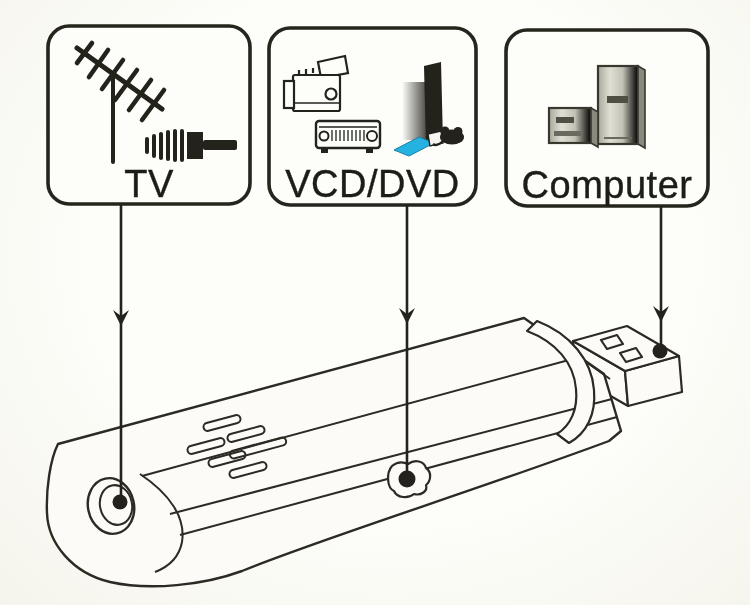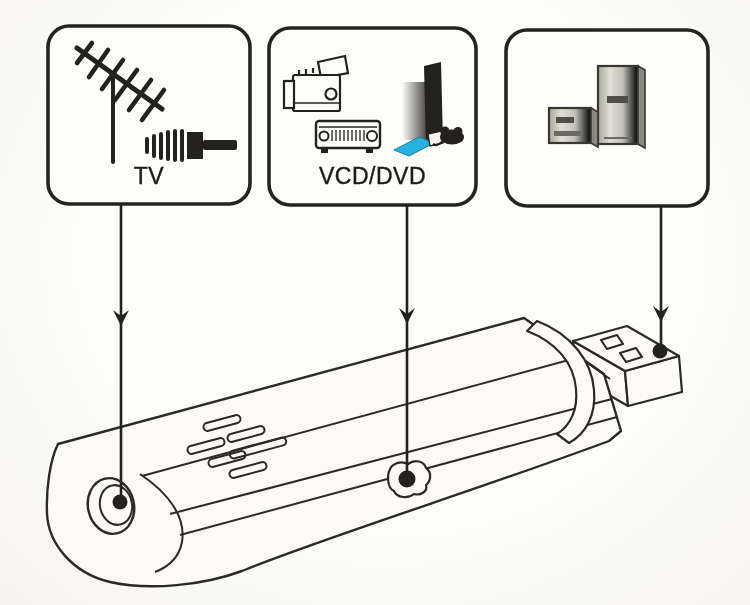--- a/index.html
+++ b/index.html
@@ -4,21 +4,21 @@
 <style>
   html,body{margin:0;padding:0;background:#e8e8e4;}
   #stage{
     position:relative;width:750px;height:605px;overflow:hidden;
     background:radial-gradient(ellipse at 52% 42%, #fdfdf9 55%, #f5f4ec 100%);
     font-family:"Liberation Sans", sans-serif;
   }
   #art{position:absolute;left:0;top:0;}
   .box-label{
     position:absolute;text-align:center;
-    font-size:23px;font-weight:400;color:#1d1c17;letter-spacing:0.5px;
+    font-size:38px;font-weight:400;color:#1d1c17;letter-spacing:0.5px;
     -webkit-text-stroke:0.4px #1d1c17;
   }
   #label-tv{left:48px;top:163px;width:202px;}
   #label-vcd{left:269px;top:163px;width:207px;text-align:center;}
   #label-comp{left:506px;top:164px;width:202px;}
 </style>
 </head>
 <body>
 
 <div id="stage">
@@ -178,14 +178,15 @@
     <g>
       <line x1="661" y1="206" x2="661" y2="346" stroke-width="2.6" fill="none"></line>
       <path d="M653,306 L661,322 L669,306 L661,312 Z" stroke="none"></path>
       <circle cx="660" cy="351" r="7.5" stroke="none"></circle>
     </g>
   </g>
 </svg>
 
 <div class="box-label" id="label-tv">TV</div>
 <div class="box-label" id="label-vcd">VCD/DVD</div>
+<div class="box-label" id="label-comp">Computer</div>
 
 </div>
 
 </body></html>

